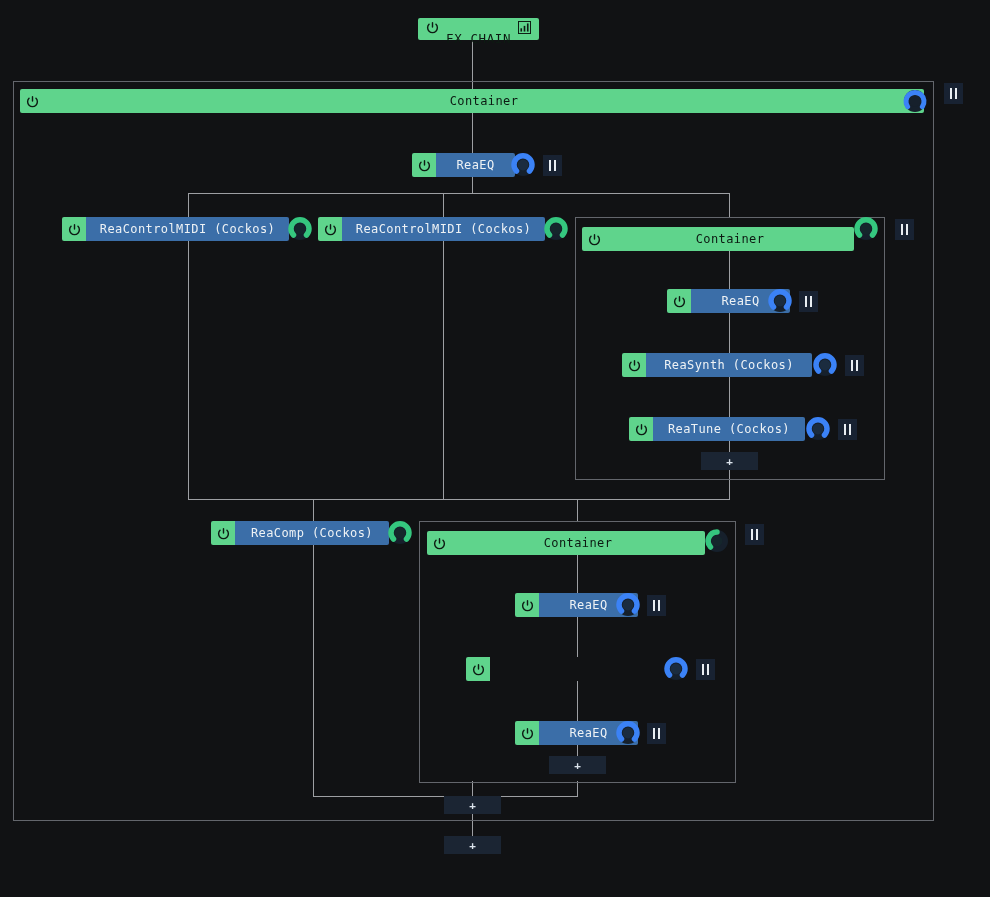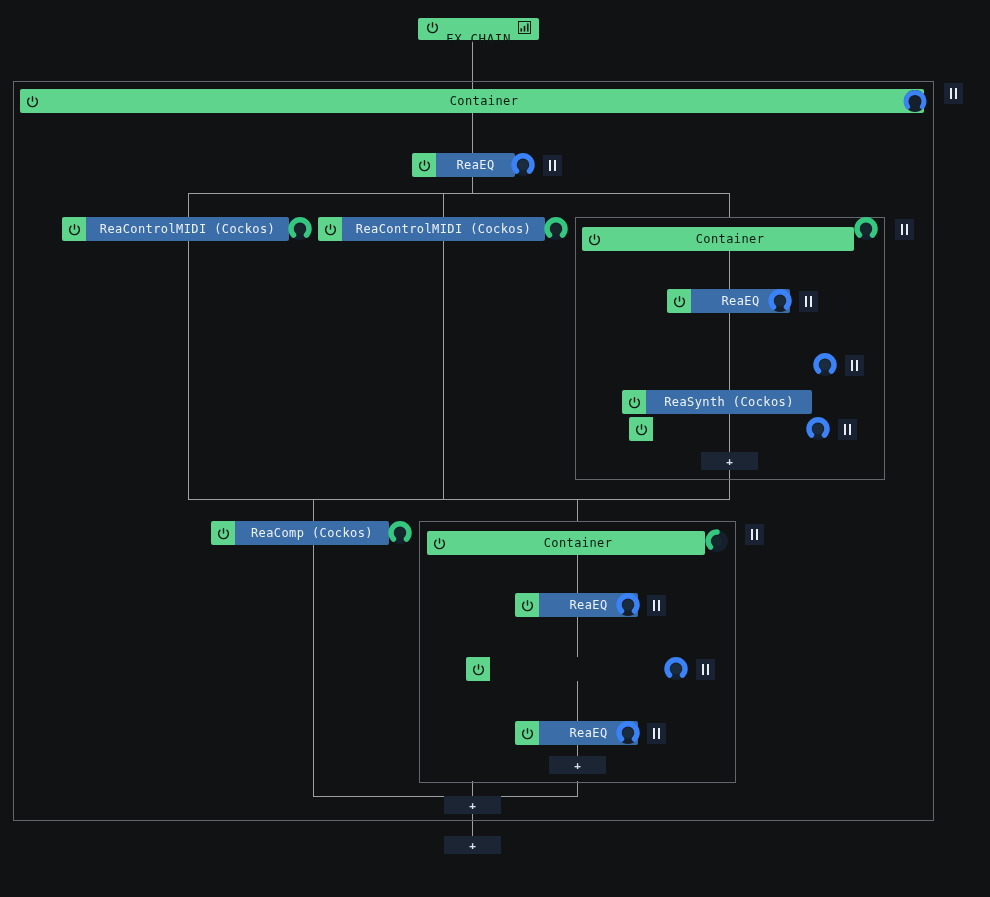--- a/index.html
+++ b/index.html
@@ -237,21 +237,21 @@
       <circle cx="12" cy="12" r="11" fill="#16202c"></circle>
       <path d="M5.5 18 A9 9 0 1 1 18.5 18" fill="none" stroke="#3b82f6" stroke-width="5.5" stroke-linecap="round"></path>
       <circle cx="12" cy="12" r="5.4" fill="#1b2c3f"></circle>
     </svg>
   </div>
   <div class="pause" style="left:799px; top:291px;">
       <i></i>
       <i></i>
     </div>
 
-  <div class="node plug" style="left:622px; top:353px;margin-top:37px;">
+  <div class="node plug" style="left:622px; top:353px;">
     <div class="pw">
       <svg width="13" height="13" viewBox="0 0 24 24" fill="none" stroke="#0d1a12" stroke-width="2.6" stroke-linecap="round">
         <path d="M12 3 L12 11"></path>
           <path d="M18.4 6.2 A9 9 0 1 1 5.6 6.2"></path>
         </svg>
     </div>
     <div class="body" style="width:166px;">ReaSynth (Cockos)</div>
   </div>
   <div class="knob" style="left:813px; top:353px;">
     <svg width="24" height="24" viewBox="0 0 24 24">
@@ -265,20 +265,21 @@
       <i></i>
     </div>
 
   <div class="node plug" style="left:629px; top:417px;">
     <div class="pw">
       <svg width="13" height="13" viewBox="0 0 24 24" fill="none" stroke="#0d1a12" stroke-width="2.6" stroke-linecap="round">
         <path d="M12 3 L12 11"></path>
           <path d="M18.4 6.2 A9 9 0 1 1 5.6 6.2"></path>
         </svg>
     </div>
+    <div class="body" style="width:152px;">ReaTune (Cockos)</div>
   </div>
   <div class="knob" style="left:806px; top:417px;">
     <svg width="24" height="24" viewBox="0 0 24 24">
       <circle cx="12" cy="12" r="11" fill="#16202c"></circle>
       <path d="M5.5 18 A9 9 0 1 1 18.5 18" fill="none" stroke="#3b82f6" stroke-width="5.5" stroke-linecap="round"></path>
       <circle cx="12" cy="12" r="5.4" fill="#1b2c3f"></circle>
     </svg>
   </div>
   <div class="pause" style="left:838px; top:419px;">
       <i></i>

